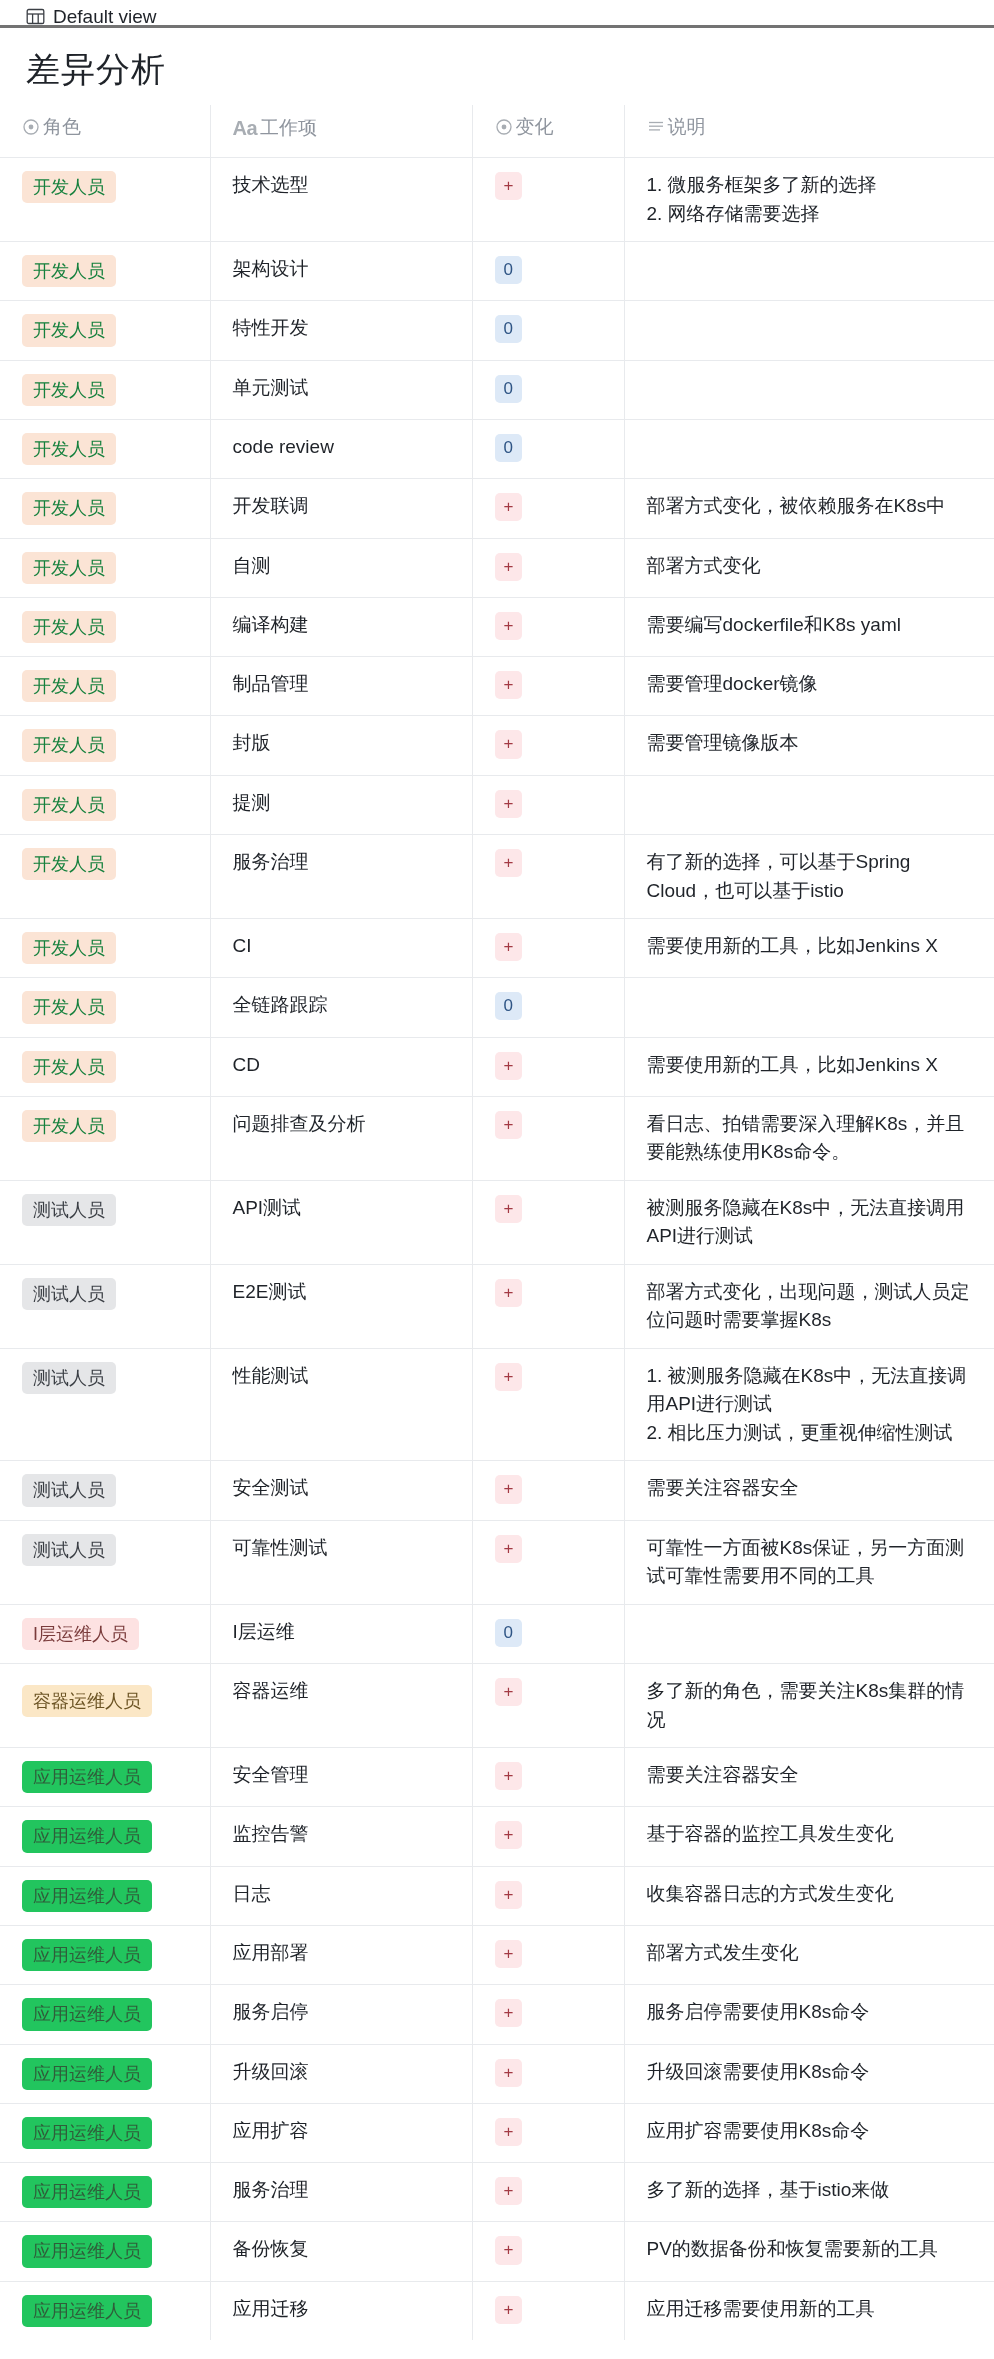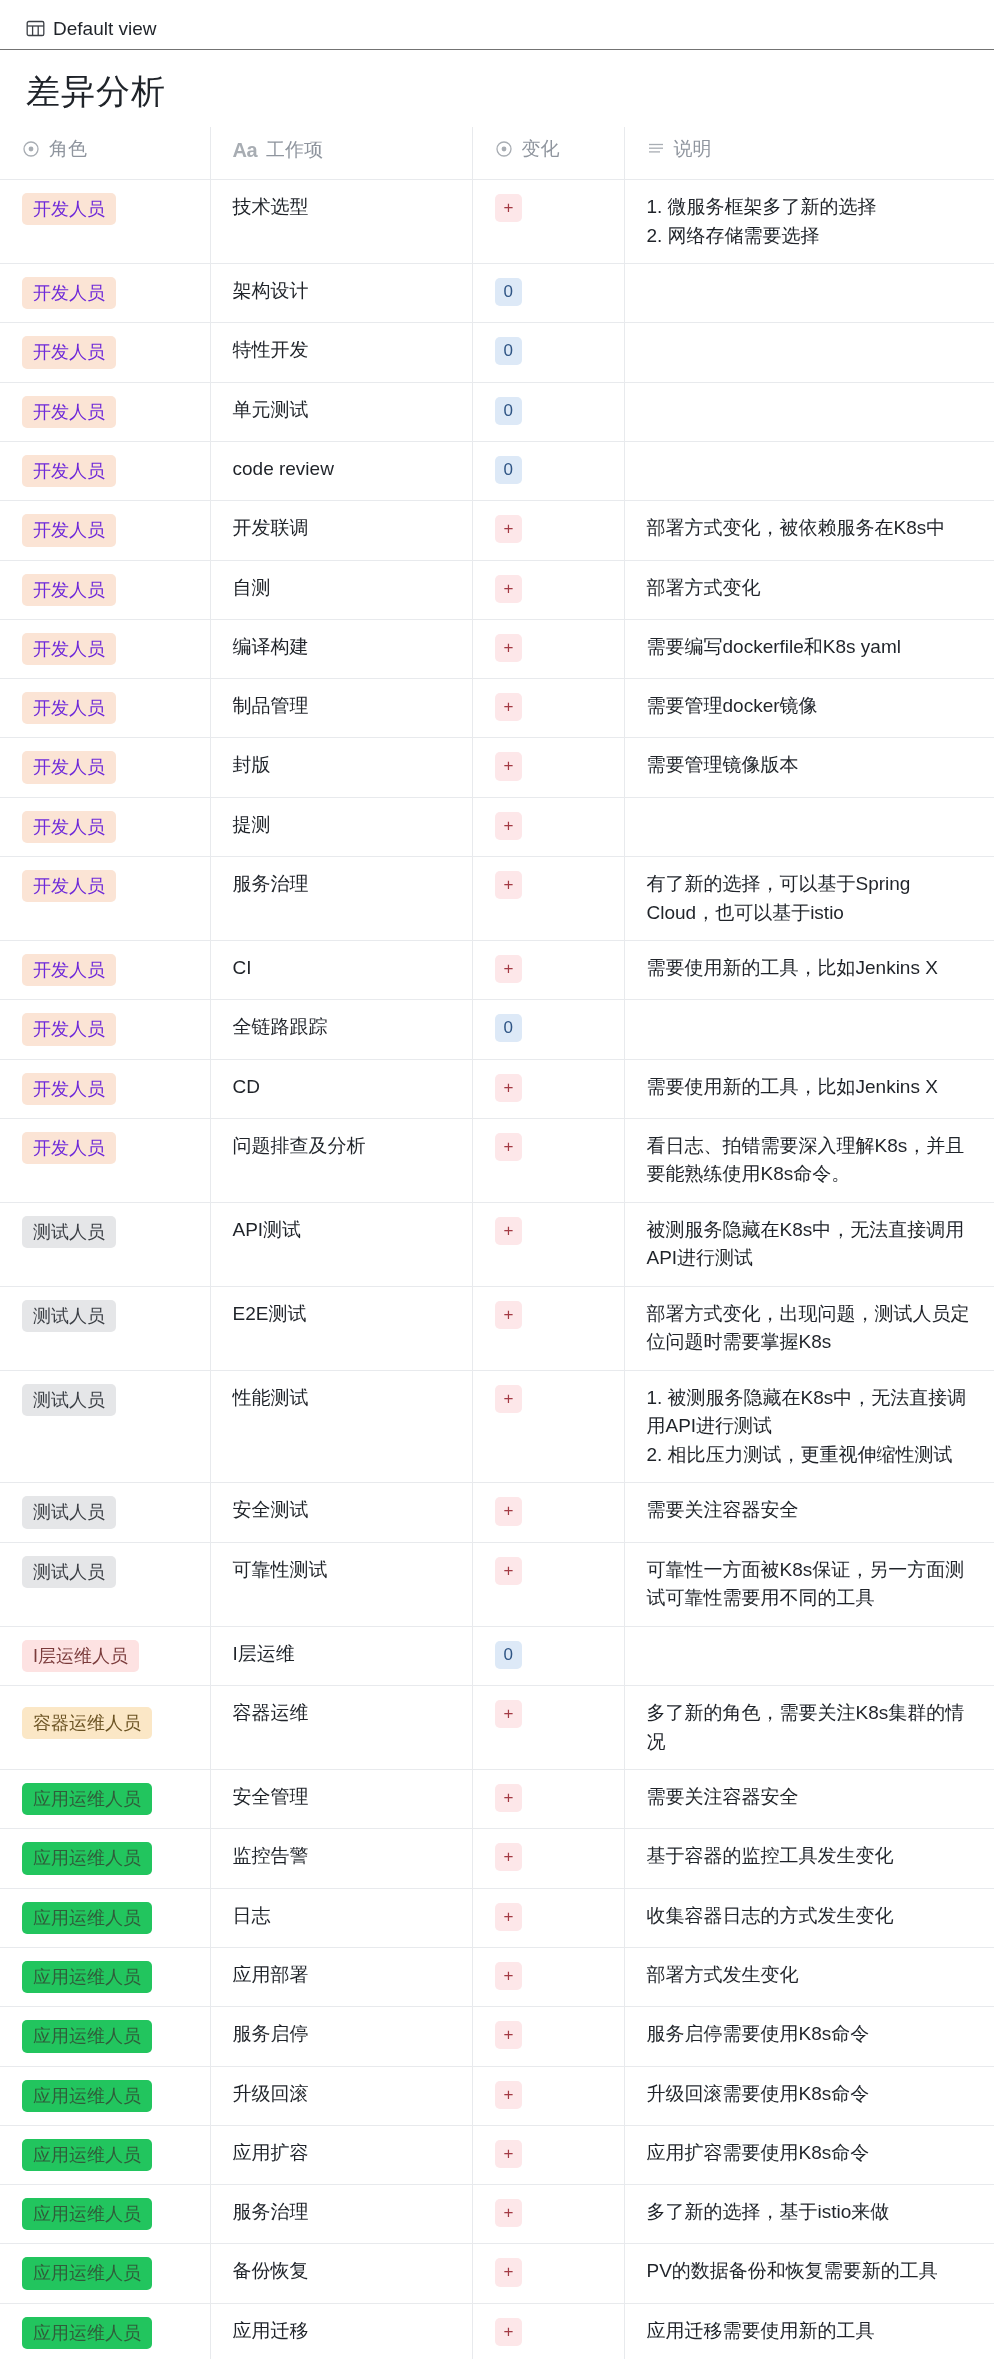--- a/index.html
+++ b/index.html
@@ -16,23 +16,23 @@
   }
   .page {
     width: 994px;
     padding: 0 0 0 0;
   }
 
   
   .viewbar {
     display: flex;
     align-items: center;
-    height: 50px;
+    height: 28px;
     padding: 12px 0 0 26px;
-    border-bottom: 1px solid #737373;
+    border-bottom: 3px solid #737373;
   }
   .viewtab {
     display: flex;
     align-items: center;
     gap: 8px;
     font-size: 19px;
     color: #1f2329;
     padding-bottom: 4px;
   }
   .viewtab .grid-icon {
@@ -82,21 +82,21 @@
     color: #8f959e;
     font-size: 19px;
     padding-top: 8px;
     padding-bottom: 14px;
     text-align: left;
     white-space: nowrap;
   }
   .hdr-inner {
     display: flex;
     align-items: center;
-    gap: 9px;
+    gap: 3px;
     text-align: center;
   }
   .hdr-icon {
     width: 18px;
     height: 18px;
     flex: none;
     color: #a8adb3;
     display: inline-block;
   }
   .hdr-icon svg { display: block; }
@@ -109,21 +109,21 @@
 
   
   .tag {
     display: inline-block;
     padding: 4px 11px;
     border-radius: 5px;
     font-size: 18px;
     line-height: 1.35;
     white-space: nowrap;
   }
-  .tag-dev   { background: #fbe4d5; color: #6d28d9; text-align: center; }
+  .tag-dev   { background: #fbe4d5; color: #15803d; text-align: center; }
   .tag-test  { background: #e5e6e8; color: #3b3f45; }
   .tag-ilayer{ background: #fde2e2; color: #7a3b3b; }
   .tag-container { background: #fbe7c6; color: #6b5323; margin-top: 8px; }
   .tag-appops{ background: #22c55e; color: #2f5d3a; }
 
   
   .chg {
     display: inline-block;
     min-width: 22px;
     text-align: center;

